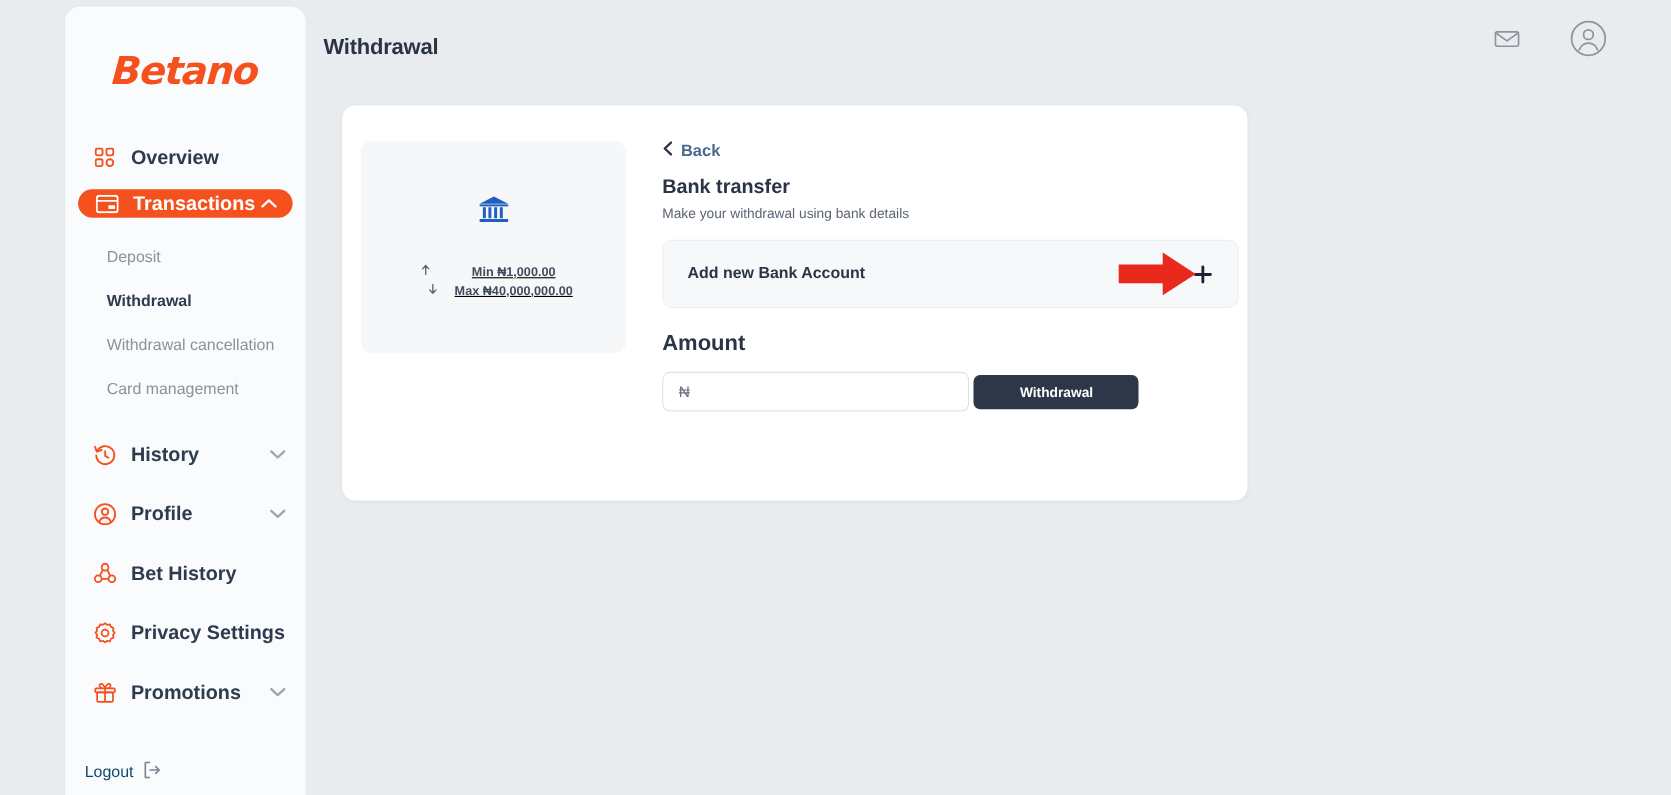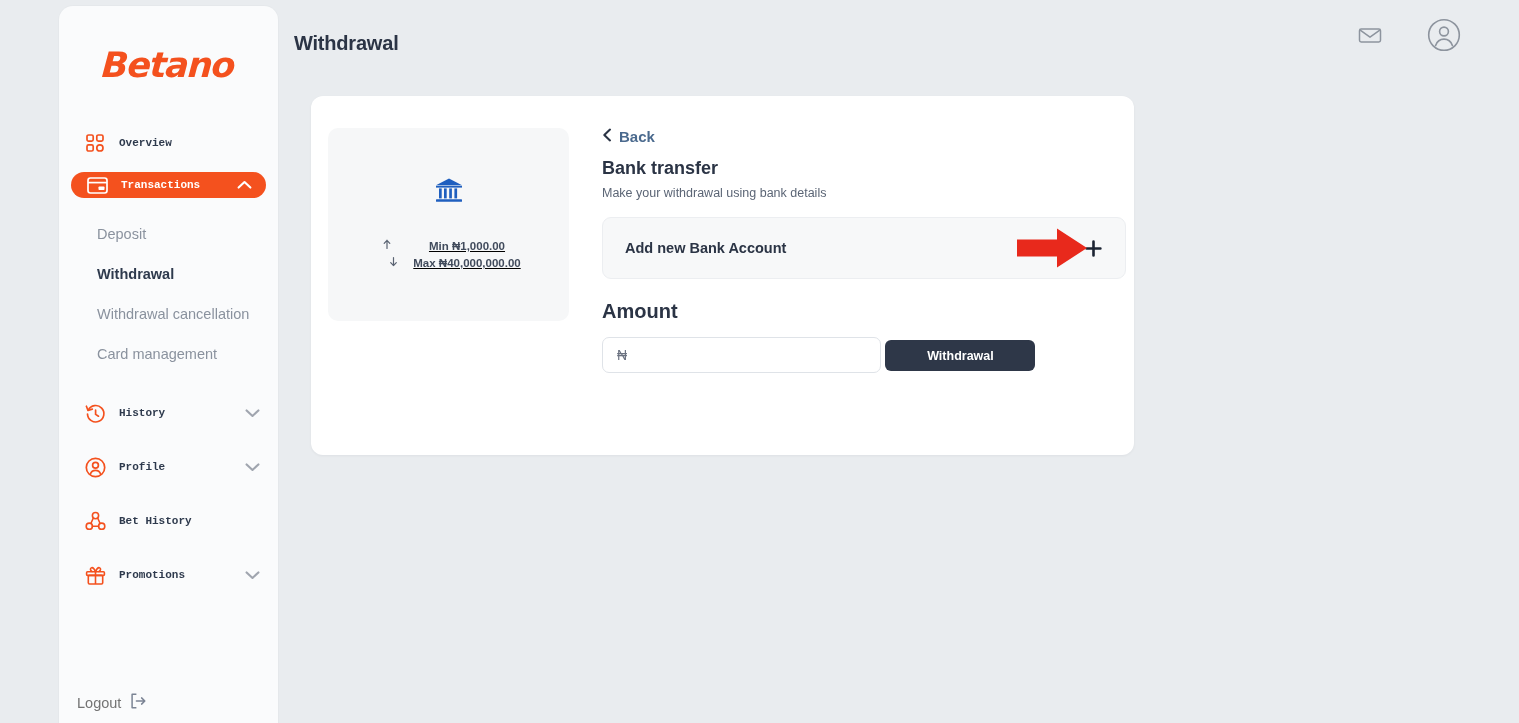--- a/index.html
+++ b/index.html
@@ -27,22 +27,22 @@
     font-family: "DejaVu Sans", sans-serif;
     font-size: 35px; font-weight: 700; font-style: italic;
     color: #f4511e; letter-spacing: -1.2px;
     transform: skewX(-4deg);
   }
   .nav { padding: 0 0 0 0; }
   .nav-item {
     display: flex; align-items: center;
     height: 38px; margin: 0 12px 0 18px;
     padding: 0 6px;
-    font-size: 11px; font-weight: 700; color: #2e3a4d;
-    cursor: pointer; position: relative; font-family: Liberation Mono, monospace;
+    font-size: 18px; font-weight: 700; color: #2e3a4d;
+    cursor: pointer; position: relative;
   }
   .nav-item .ico {
     width: 24px; height: 24px; margin-right: 12px;
     display: flex; align-items: center; justify-content: center;
     flex: 0 0 24px;
   }
   .nav-item.spaced { margin-top: 16px; }
   .nav-item.active-pill {
     background: #f4511e; color: #ffffff;
     border-radius: 22px; height: 26px;
@@ -53,21 +53,21 @@
   .subnav { padding: 10px 0 4px 0; }
   .subitem {
     height: 40px; display: flex; align-items: center;
     padding-left: 38px; font-size: 14.5px;
     color: #8a929e; cursor: pointer;
   }
   .subitem.active { color: #2e3a4d; font-weight: 700; }
   .logout {
     position: absolute; left: 18px; bottom: 10px;
     display: flex; align-items: center; gap: 8px;
-    font-size: 14.5px; color: #737373; cursor: pointer;
+    font-size: 14.5px; color: #0c4a6e; cursor: pointer;
   }
 
   
   .page-title {
     position: absolute; left: 294px; top: 32px;
     font-size: 20px; font-weight: 700; color: #2b3445;
     letter-spacing: -0.2px;
   }
   .header-icons {
     position: absolute; right: 58px; top: 18px;
@@ -272,20 +272,29 @@
           <svg width="21" height="21" viewBox="0 0 21 21" fill="none">
             <circle cx="10.5" cy="4.6" r="3.1" stroke="#f4511e" stroke-width="1.6"></circle>
             <circle cx="4.3" cy="15.2" r="3.1" stroke="#f4511e" stroke-width="1.6"></circle>
             <circle cx="16.7" cy="15.2" r="3.1" stroke="#f4511e" stroke-width="1.6"></circle>
             <path d="M8.2 7.3L6 12.3M12.8 7.3l2.2 5M7.4 15.2h6.2" stroke="#f4511e" stroke-width="1.6" stroke-linecap="round"></path>
           </svg>
         </span>
         <span>Bet History</span>
       </div>
 
+      <div class="nav-item spaced">
+        <span class="ico">
+          <svg width="21" height="21" viewBox="0 0 21 21" fill="none">
+            <path d="M10.5 1.6l2 1.5 2.4-.5 1 2.3 2.3 1-.5 2.4 1.5 2-1.5 2 .5 2.4-2.3 1-1 2.3-2.4-.5-2 1.5-2-1.5-2.4.5-1-2.3-2.3-1 .5-2.4-1.5-2 1.5-2-.5-2.4 2.3-1 1-2.3 2.4.5z" stroke="#f4511e" stroke-width="1.6" stroke-linejoin="round"></path>
+            <circle cx="10.5" cy="10.5" r="3.1" stroke="#f4511e" stroke-width="1.6"></circle>
+          </svg>
+        </span>
+        <span>Privacy Settings</span>
+      </div>
 
       <div class="nav-item spaced">
         <span class="ico">
           <svg width="21" height="21" viewBox="0 0 21 21" fill="none">
             <rect x="1.6" y="6.8" width="17.8" height="3.6" rx="0.9" stroke="#f4511e" stroke-width="1.6"></rect>
             <rect x="3.3" y="10.4" width="14.4" height="8.6" rx="1.2" stroke="#f4511e" stroke-width="1.6"></rect>
             <path d="M10.5 6.8v12.2" stroke="#f4511e" stroke-width="1.6"></path>
             <path d="M10.5 6.8S8.8 2.2 6.6 2.7c-1.7.4-1.6 3 .5 3.7M10.5 6.8s1.7-4.6 3.9-4.1c1.7.4 1.6 3-.5 3.7" stroke="#f4511e" stroke-width="1.6" stroke-linecap="round"></path>
           </svg>
         </span>

